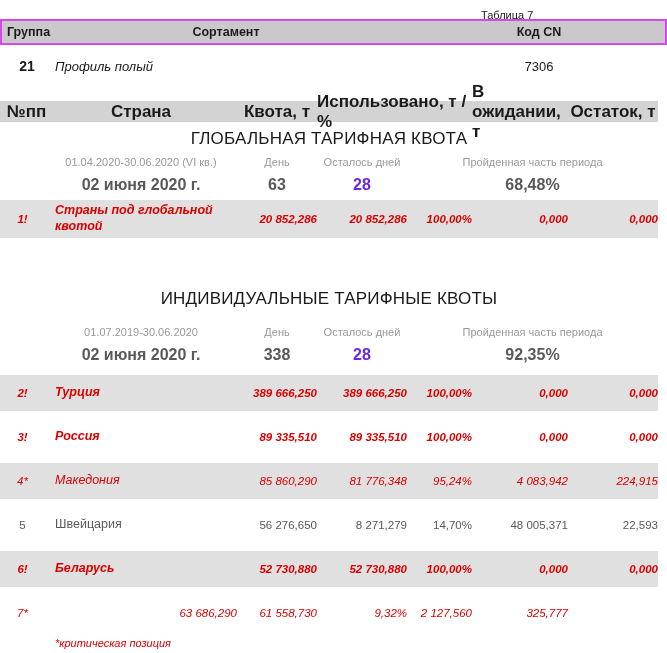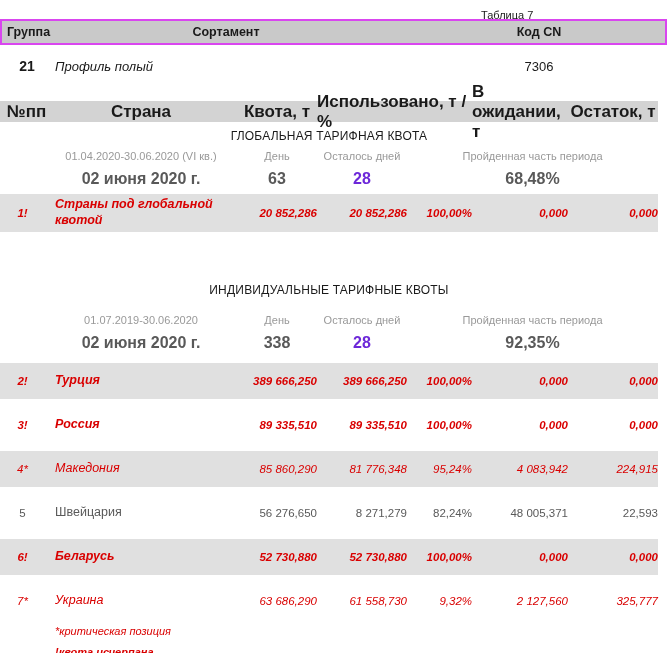--- a/index.html
+++ b/index.html
@@ -46,21 +46,21 @@
   
   .col-head {
     margin-top: 25px; height: 21px;
     background: #d3d3d3;
     font-weight: bold; font-size: 17px;
   }
   .col-head .c { height: 21px; }
   .ch-num { padding-left: 8px; }
 
   
-  .sec-title { width: 658px; text-align: center; font-size: 12px; letter-spacing: .2px; }
+  .sec-title { width: 658px; text-align: center; font-size: 17px; letter-spacing: .2px; }
   .sec-title.global     { margin-top: 7px; }
   .sec-title.individual { margin-top: 51px; }
 
   
   .p-labels { margin-top: 6px; height: 14px; font-size: 11px; color: #999999; }
   .p-values { margin-top: 4px; height: 24px; font-size: 16px; font-weight: bold; color: #595959; }
   .p-values .dred { color: #6d28d9; }
   .span-elapsed { grid-column: 5 / 8; }
 
   
@@ -178,38 +178,37 @@
     <div class="c r">95,24%</div>
     <div class="c r">4 083,942</div>
     <div class="c r">224,915</div>
   </div>
 
   <div class="qrow grid normal">
     <div class="c num">5</div>
     <div class="c country">Швейцария</div>
     <div class="c r">56 276,650</div>
     <div class="c r">8 271,279</div>
-    <div class="c r">82,24%</div>
+    <div class="c r">14,70%</div>
     <div class="c r">48 005,371</div>
     <div class="c r">22,593</div>
   </div>
 
   <div class="qrow grid exhausted band">
     <div class="c num">6!</div>
     <div class="c country">Беларусь</div>
     <div class="c r">52 730,880</div>
     <div class="c r">52 730,880</div>
     <div class="c r">100,00%</div>
     <div class="c r">0,000</div>
     <div class="c r">0,000</div>
   </div>
 
   <div class="qrow grid critical">
     <div class="c num">7*</div>
-    <div class="c country">Украина</div>
     <div class="c r">63 686,290</div>
     <div class="c r">61 558,730</div>
     <div class="c r">9,32%</div>
     <div class="c r">2 127,560</div>
     <div class="c r">325,777</div>
   </div>
 </div>
 
 <div class="footnote">*критическая позиция</div>
 <div class="footnote bold">!квота исчерпана</div>

